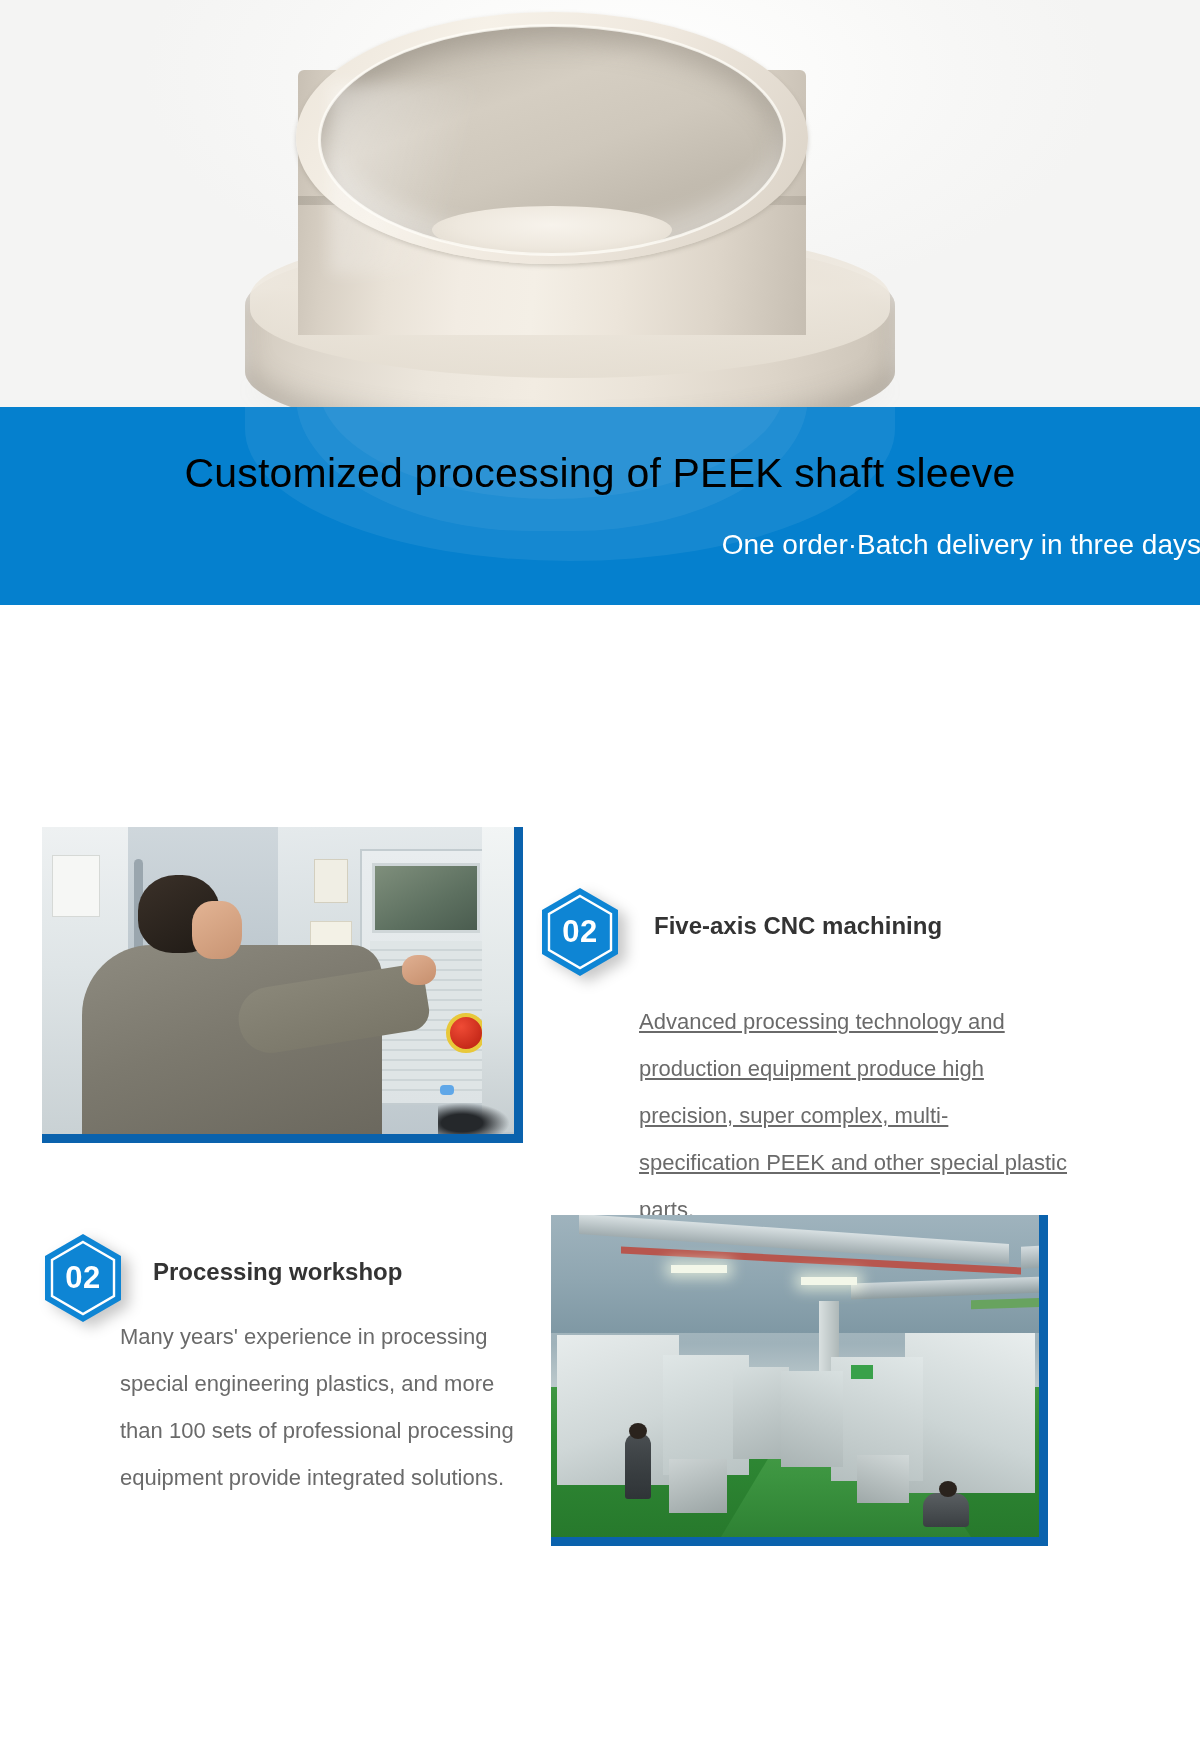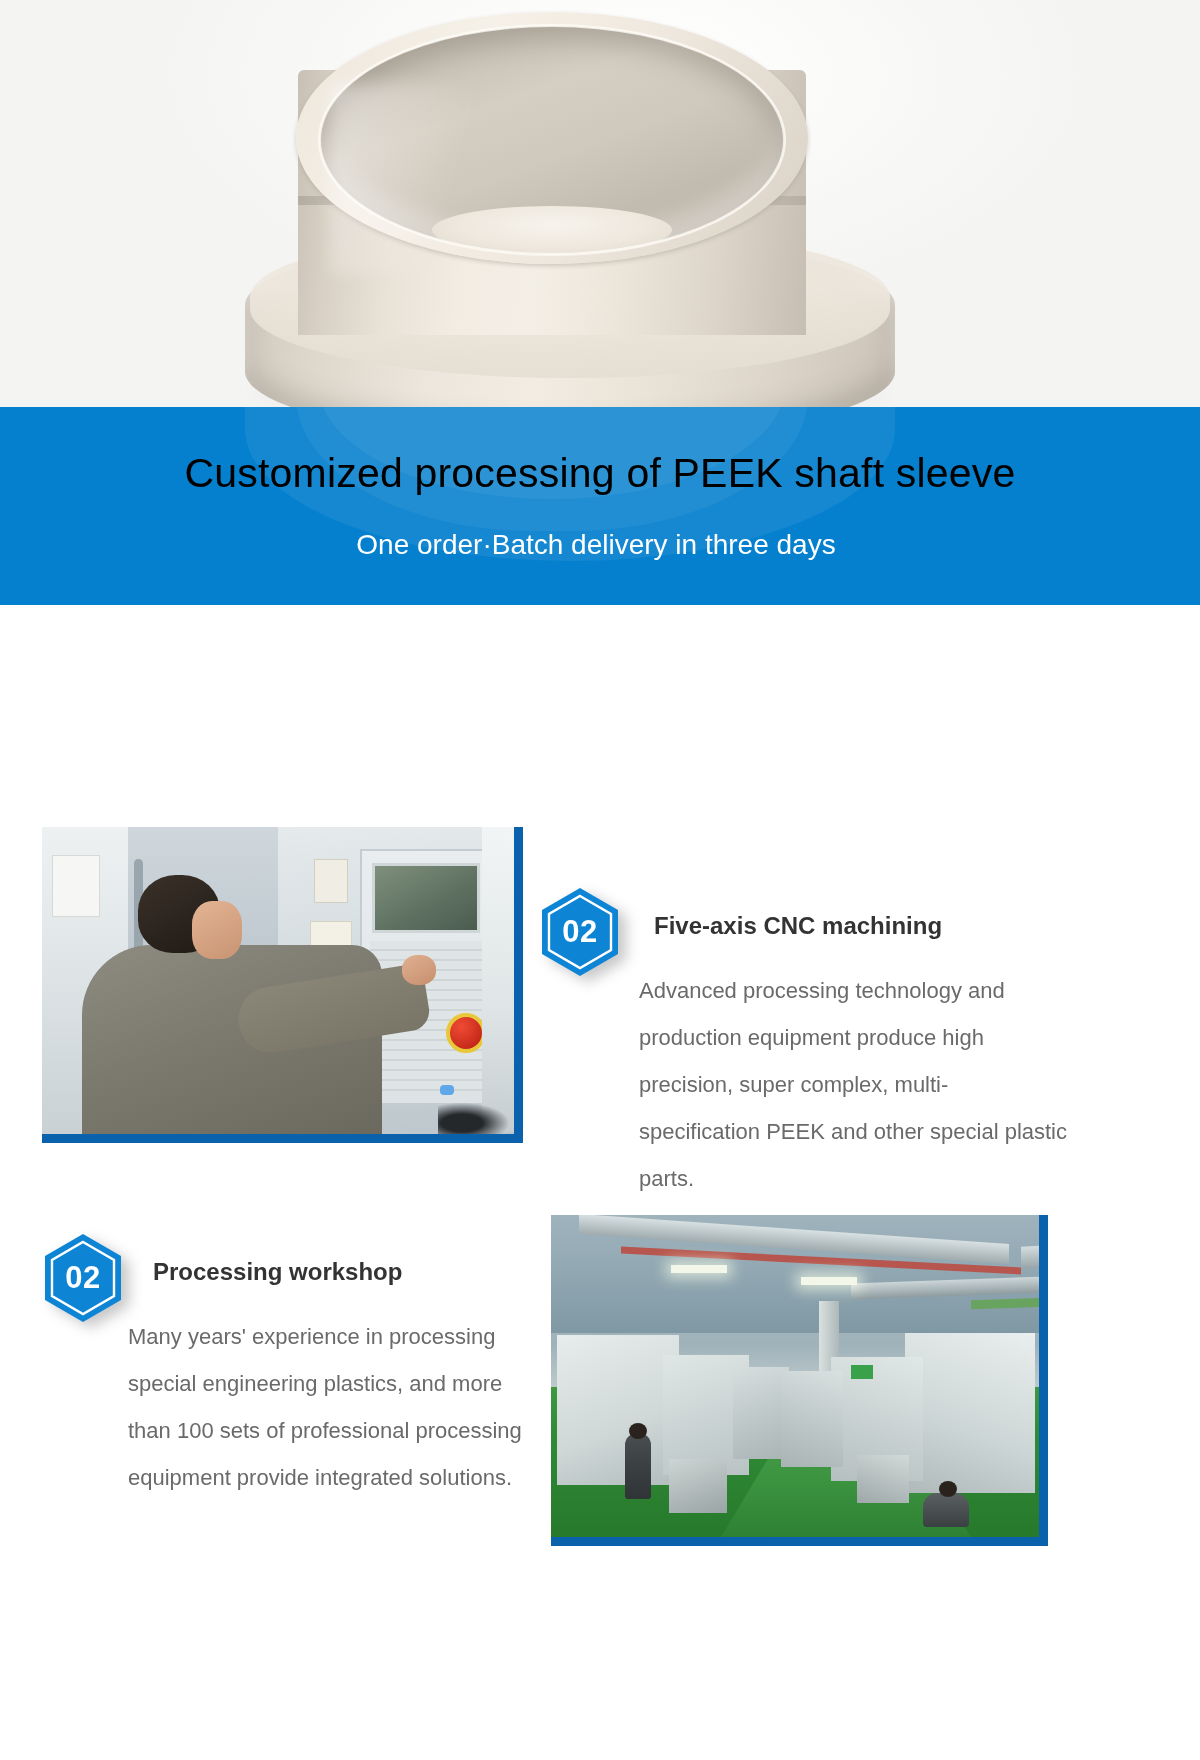--- a/index.html
+++ b/index.html
@@ -113,22 +113,22 @@
   .banner-title {
     position:absolute; left:0; top:43px; width:1200px;
     text-align:center;
     color:#000000;
     font-size:41px;
     font-weight:400;
     letter-spacing:.2px;
     white-space:nowrap;
   }
   .banner-sub {
-    position:absolute; left:0; top:122px; width:1192px;
-    text-align:center;
+    position:absolute; left:9px; top:122px; width:1192px;
+    text-align:right;
     color:#ffffff;
     font-size:28px;
     font-weight:400;
     white-space:nowrap;
   }
 
   
   .section-heading {
     position:absolute; left:72px; top:663px; width:1010px;
     color:#1670c8;
@@ -258,22 +258,22 @@
   .feat-title.t1 { left:654px; top:912px; }
   .feat-title.t2 { left:153px; top:1258px; }
 
   .feat-body {
     position:absolute;
     color:#6a6a6a;
     font-size:22px;
     line-height:47px;
     font-weight:400;
   }
-  .feat-body.d1 { left:639px; top:967px; width:430px; }
-  .feat-body.d2 { left:128px; top:1313px; width:400px; }
+  .feat-body.d1 { left:639px; top:998px; width:430px;text-decoration:underline; }
+  .feat-body.d2 { left:120px; top:1313px; width:400px; }
 </style>
 </head>
 <body>
 
 <div class="page">
 
   <div class="hero">
     <div class="hero-shadow"></div>
     <div class="flange"></div>
     <div class="flange-top"></div>

